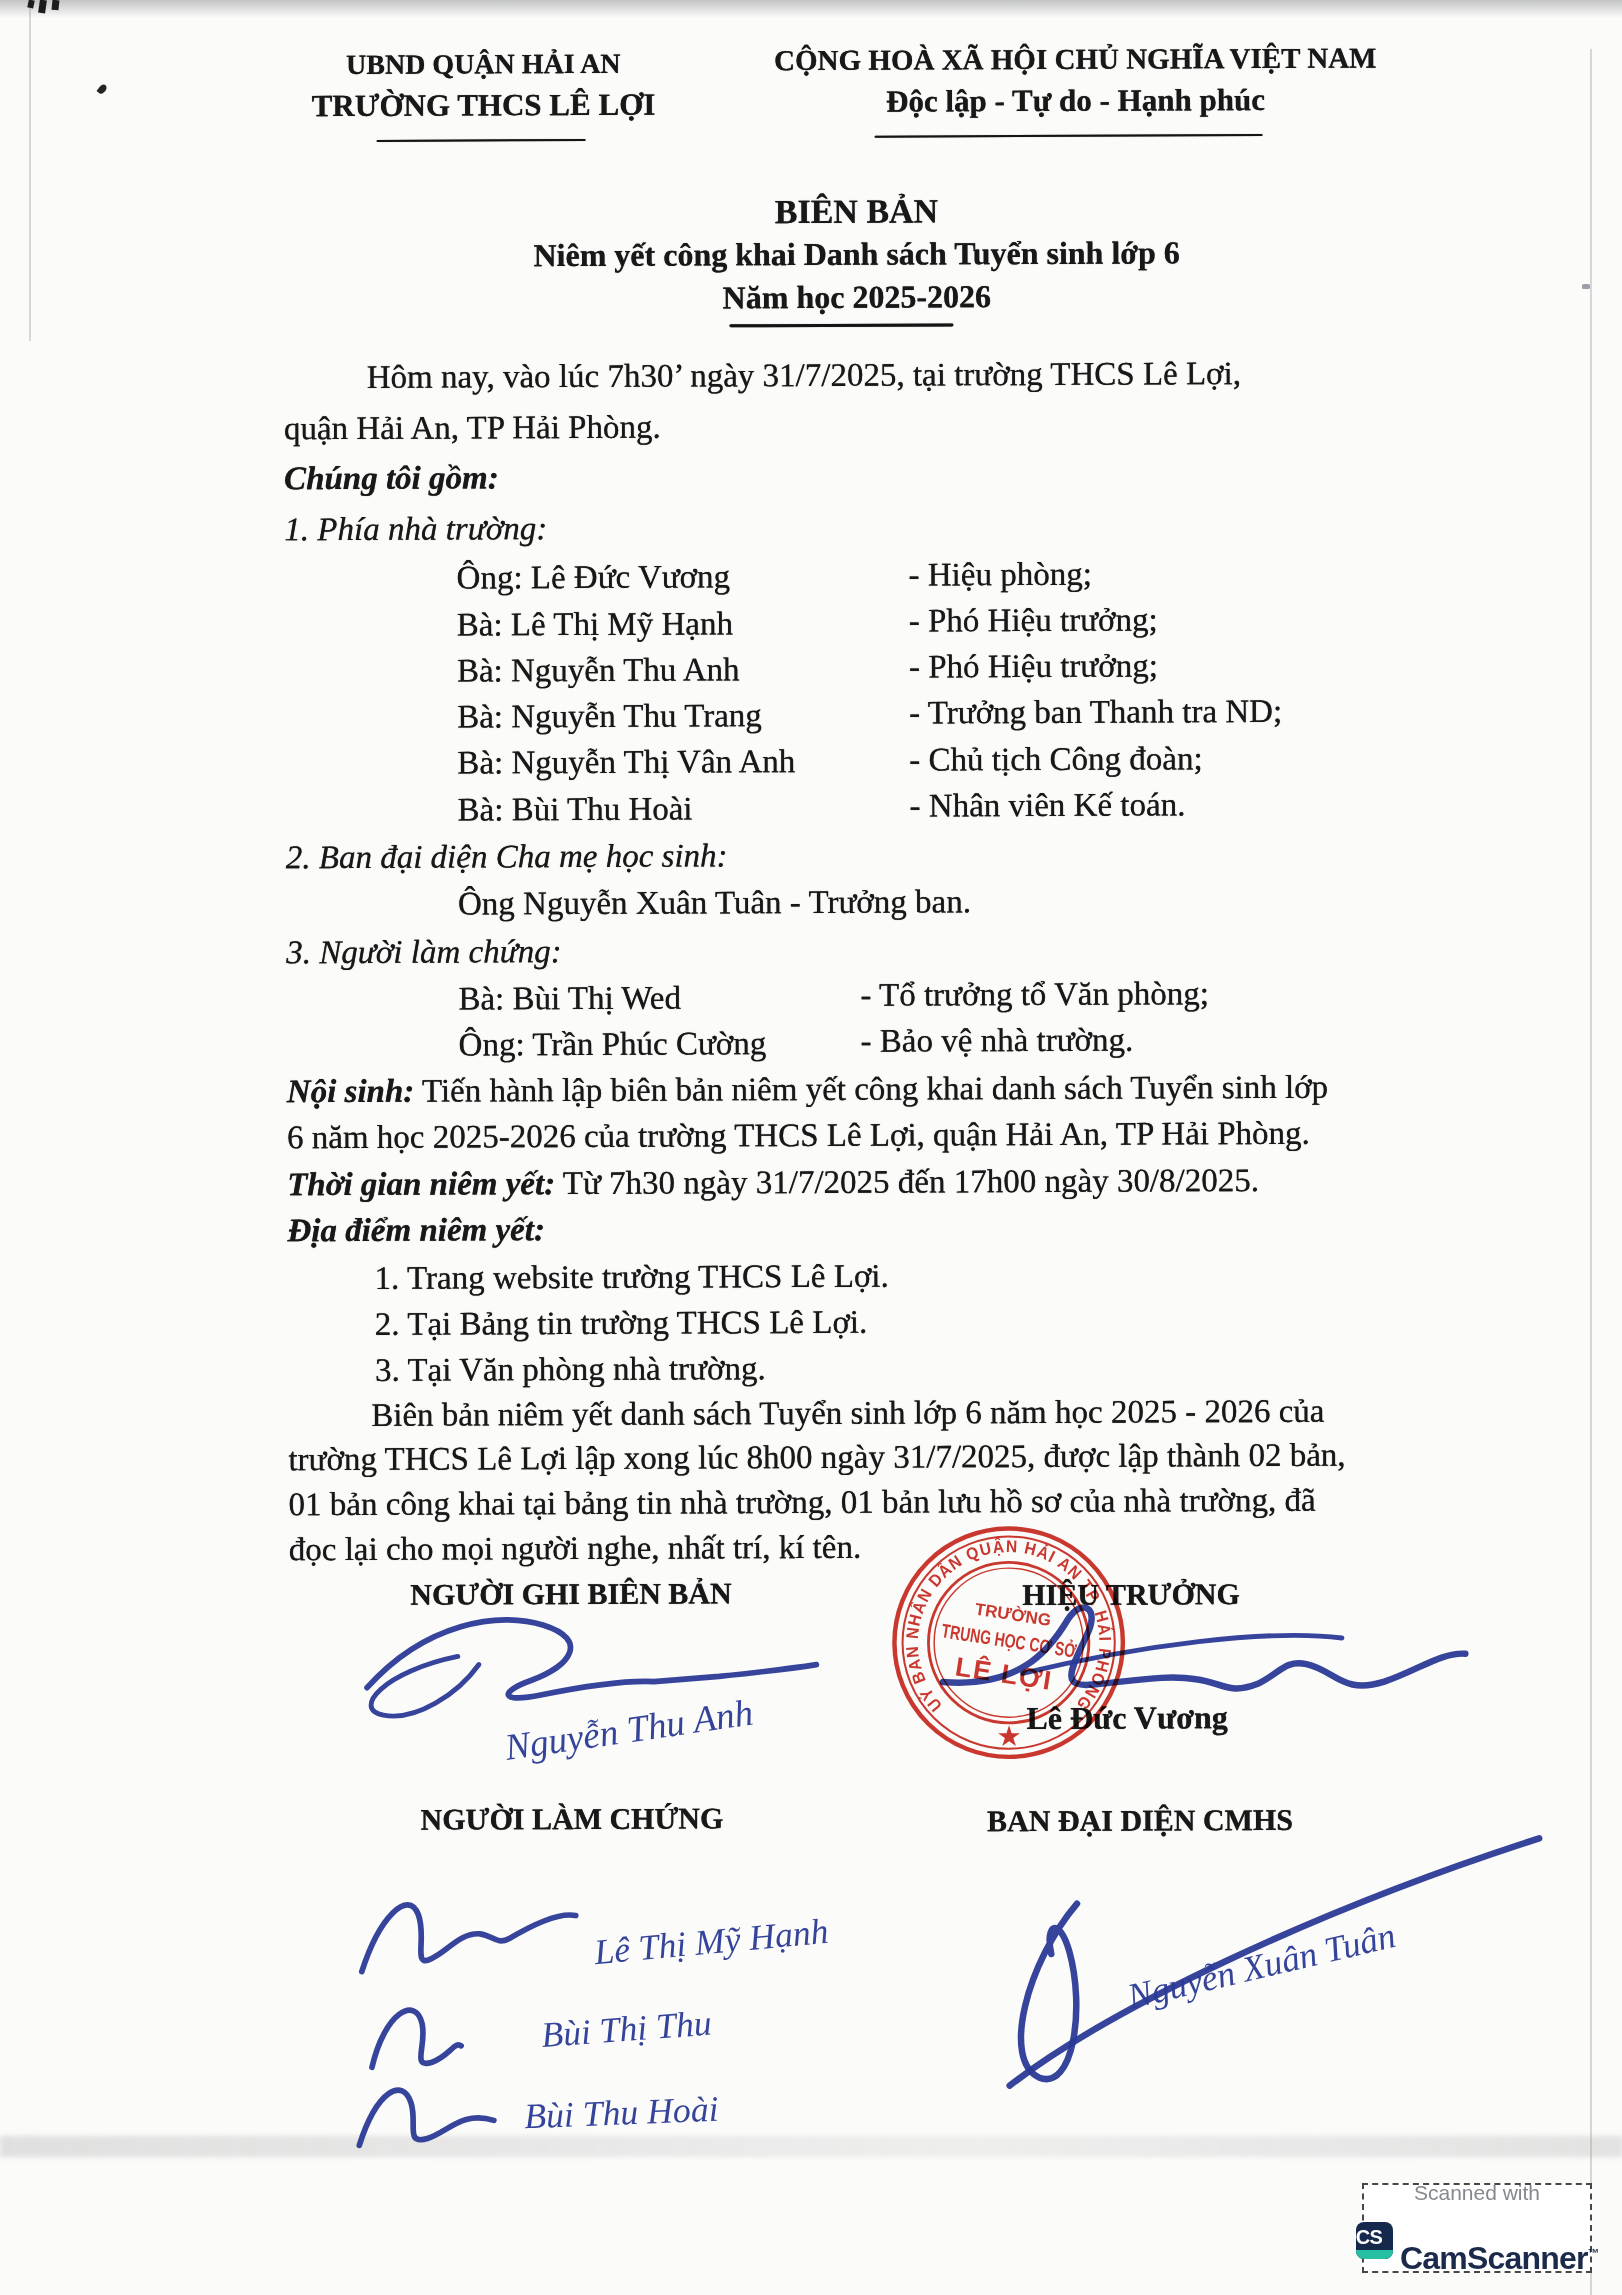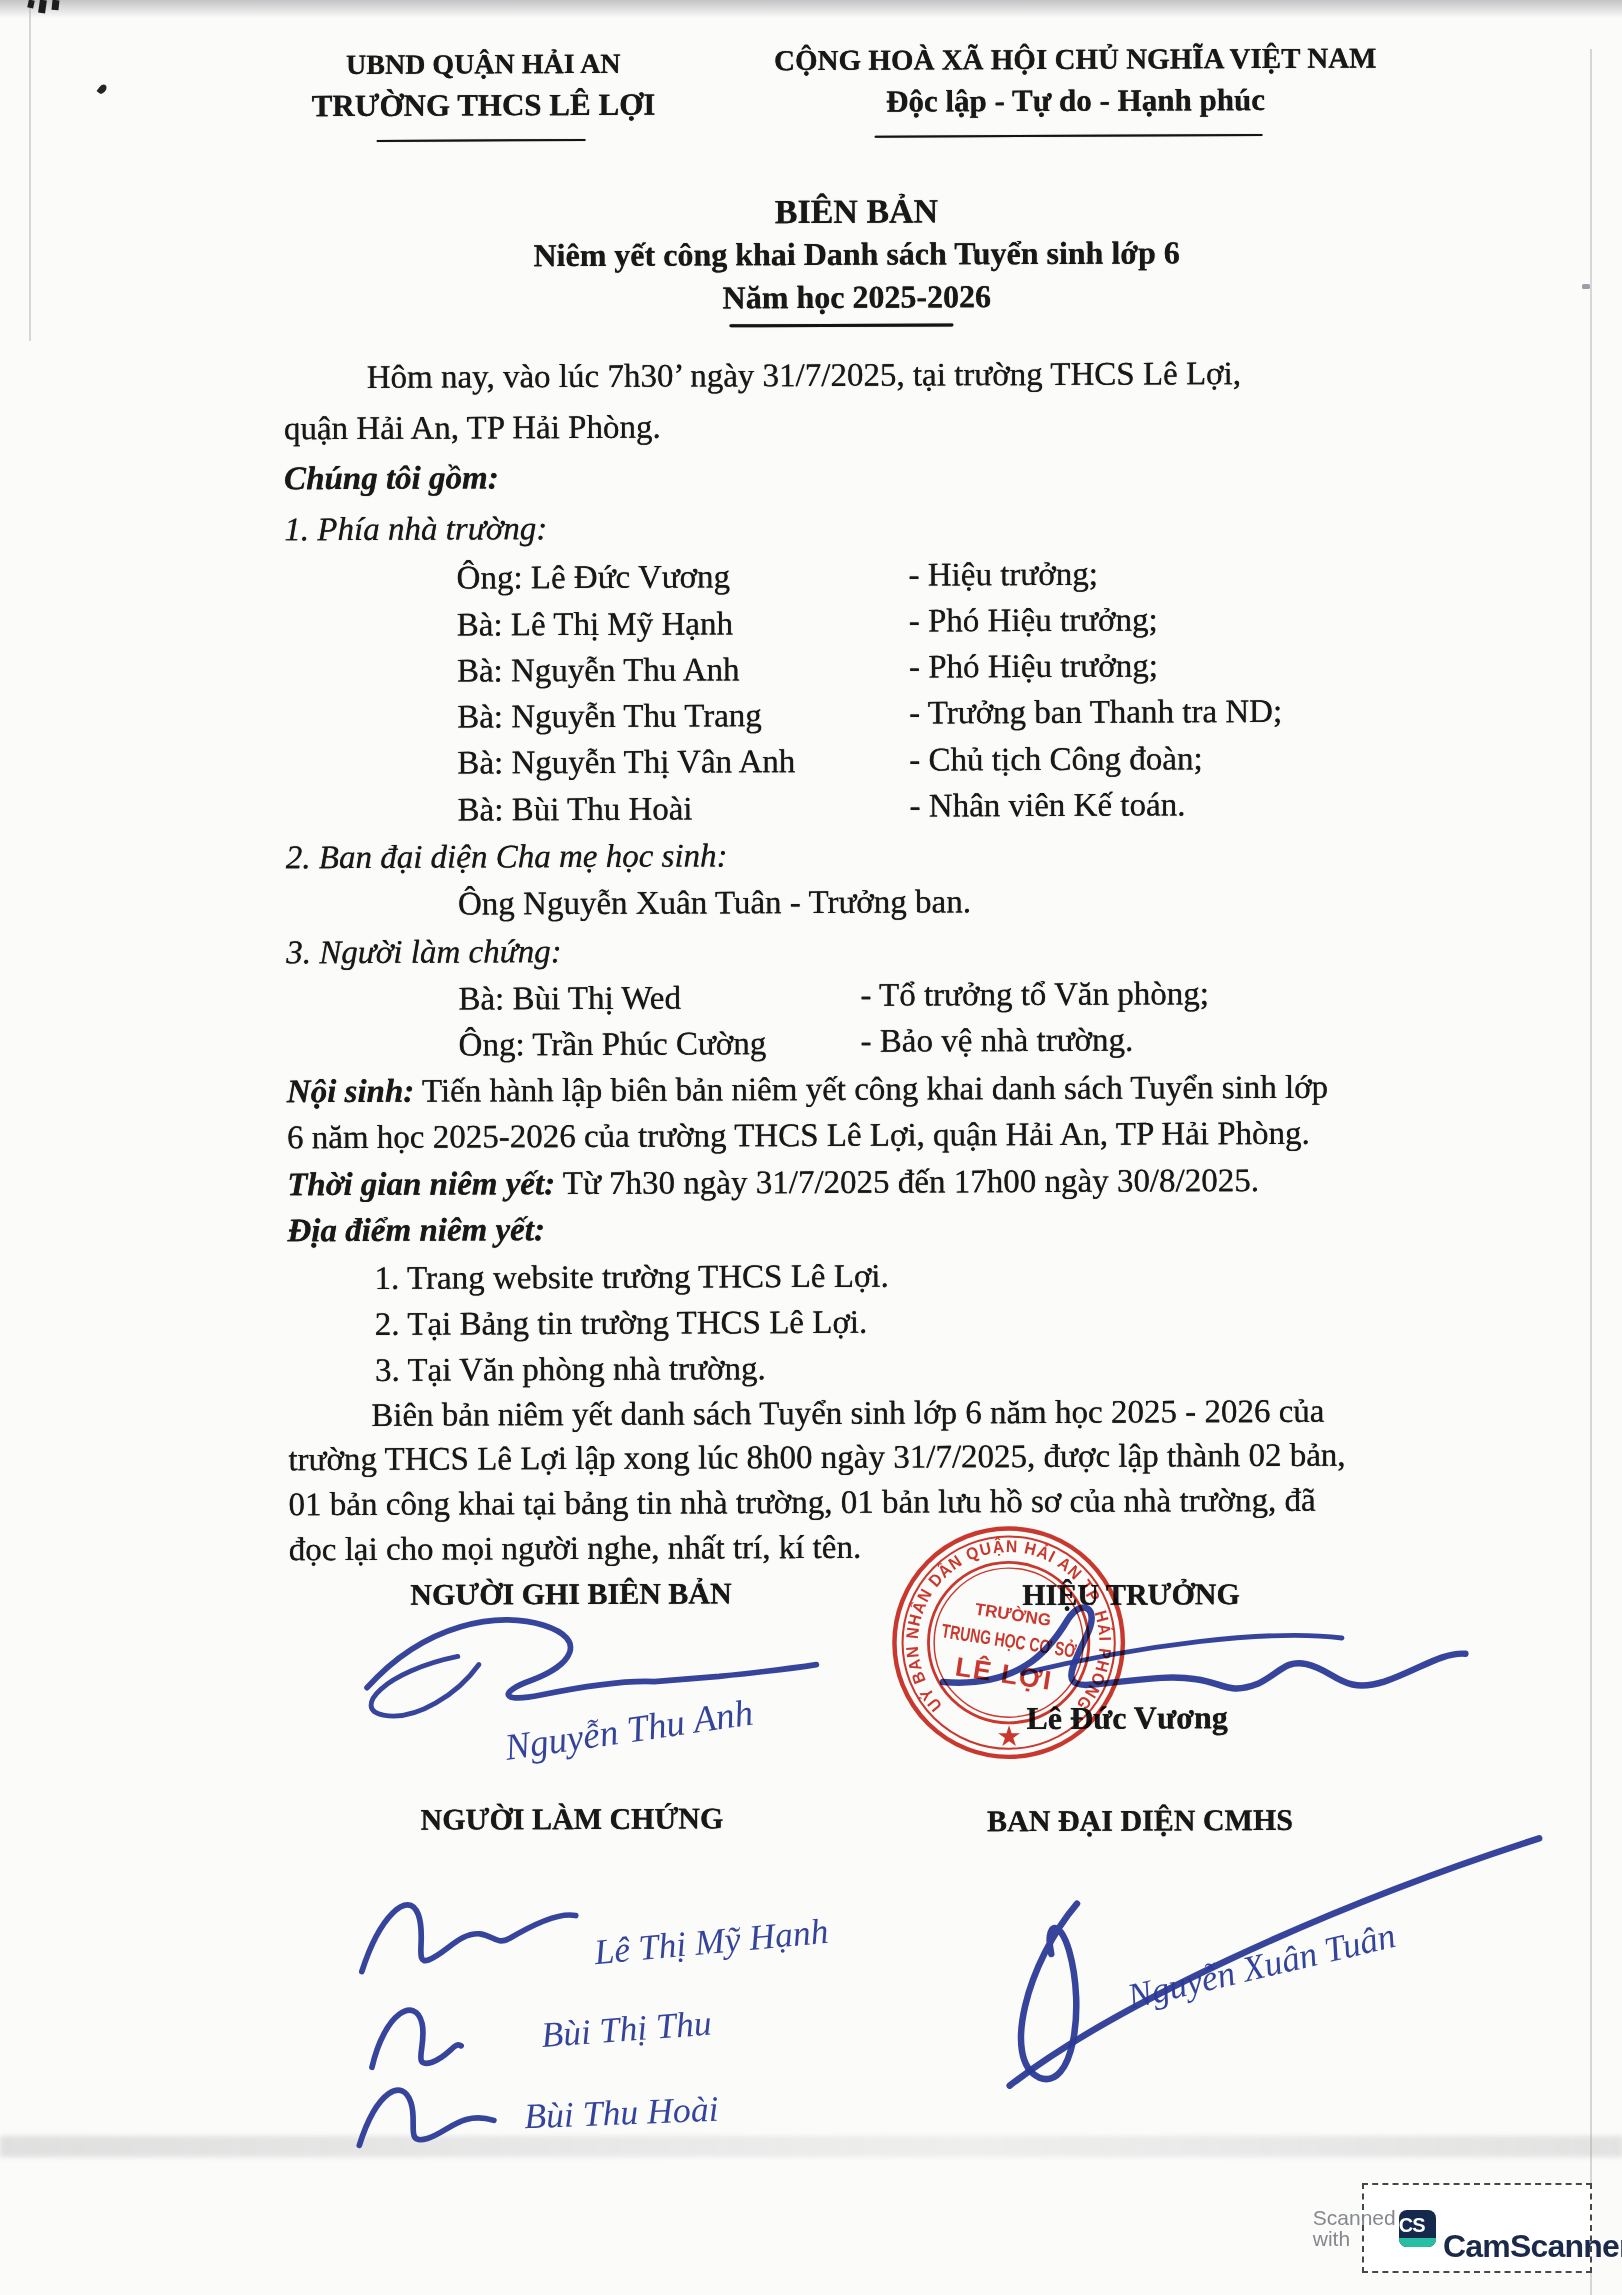--- a/index.html
+++ b/index.html
@@ -30,21 +30,21 @@
   .speck2 { position:absolute; left:1582px; top:284px; width:8px; height:4.9px; background:#9aa0a6; border-radius:1.6px; }
   
   svg.overlay { position:absolute; left:0; top:0; mix-blend-mode:multiply; }
   .sig-stroke { fill:none; stroke:#2b3a96; stroke-linecap:round; stroke-linejoin:round; opacity:.95; }
   .hand { fill:#2b3a96; font-family:"Liberation Serif","DejaVu Serif",serif; font-style:italic; opacity:.95; }
   
   .stamp { position:absolute; left:884px; top:1522px; mix-blend-mode:multiply; opacity:.92; }
   .stamp-text { fill:#c5271d; font-family:"Liberation Sans","DejaVu Sans",sans-serif; font-weight:700; }
   
   .badge { position:absolute; left:1362px; top:2183px; width:226px; height:86px;
-    border:2.4px dashed #474747; background:#ffffff; display:flex; flex-direction:row;
+    border:2.4px dashed #474747; background:#ffffff; display:flex; flex-direction:column;
     align-items:center; justify-content:center; gap:3px;
     font-family:"Liberation Sans","DejaVu Sans",sans-serif; }
   .badge .scanned { color:#85888e; font-size:21px; line-height:1; }
   .badge .row { display:flex; align-items:center; gap:7.3px; }
   .cs-logo { width:37px; height:37px; border-radius:8px; background:#15294d; position:relative; overflow:hidden; }
   .cs-logo .cs { color:#fff; font-weight:700; font-size:20px; text-align:left; line-height:30px; letter-spacing:-0.8px; }
   .cs-logo .strip { position:absolute; bottom:0; left:0; width:100%; height:9px; background:#26bfa1; }
   .brand { color:#1b2a4a; font-weight:700; font-size:32px; letter-spacing:-0.8px; line-height:1;margin-top:36px; }
   .brand sup { font-size:11.4px; font-weight:700; }
 </style>
@@ -77,21 +77,21 @@
     <div class="t b ctr" style="left:97px;top:236px;width:1525px;font-size:32px;">Niêm yết công khai Danh sách Tuyển sinh lớp 6</div>
     <div class="t b ctr" style="left:97px;top:279px;width:1525px;font-size:32px;">Năm học 2025-2026</div>
     <div class="ul" style="left:732px;top:324px;width:224px;height:3.2px;"></div>
 
     <div class="t" style="left:369px;top:357px;">Hôm nay, vào lúc 7h30’ ngày 31/7/2025, tại trường THCS Lê Lợi,</div>
     <div class="t" style="left:286px;top:408px;">quận Hải An, TP Hải Phòng.</div>
     <div class="t lbl" style="left:286px;top:458px;">Chúng tôi gồm:</div>
     <div class="t i" style="left:286px;top:509px;">1. Phía nhà trường:</div>
 
     <div class="t" style="left:458px;top:558px;">Ông: Lê Đức Vương</div>
-    <div class="t" style="left:910px;top:557px;">- Hiệu trưởng;</div>
+    <div class="t" style="left:910px;top:557px;">- Hiệu phòng;</div>
     <div class="t" style="left:458px;top:605px;">Bà: Lê Thị Mỹ Hạnh</div>
     <div class="t" style="left:910px;top:603px;">- Phó Hiệu trưởng;</div>
     <div class="t" style="left:458px;top:651px;">Bà: Nguyễn Thu Anh</div>
     <div class="t" style="left:910px;top:649px;">- Phó Hiệu trưởng;</div>
     <div class="t" style="left:458px;top:697px;">Bà: Nguyễn Thu Trang</div>
     <div class="t" style="left:910px;top:695px;">- Trưởng ban Thanh tra ND;</div>
     <div class="t" style="left:458px;top:743px;">Bà: Nguyễn Thị Vân Anh</div>
     <div class="t" style="left:910px;top:742px;">- Chủ tịch Công đoàn;</div>
     <div class="t" style="left:458px;top:790px;">Bà: Bùi Thu Hoài</div>
     <div class="t" style="left:910px;top:788px;">- Nhân viên Kế toán.</div>

